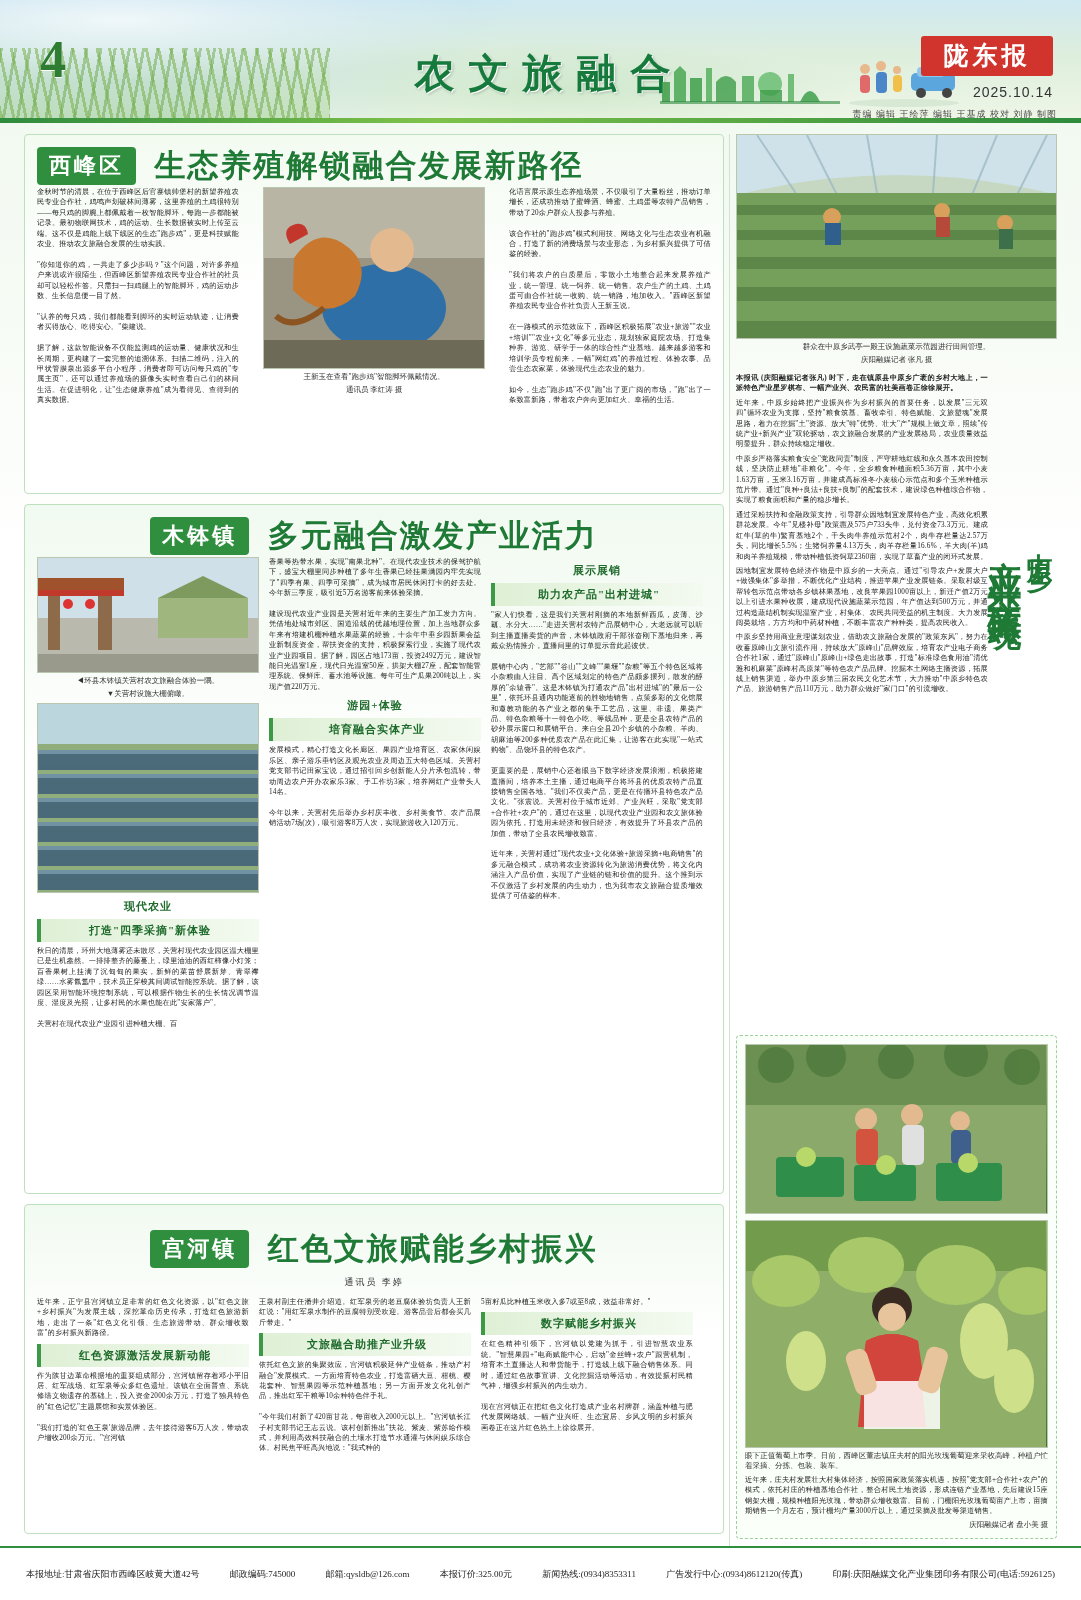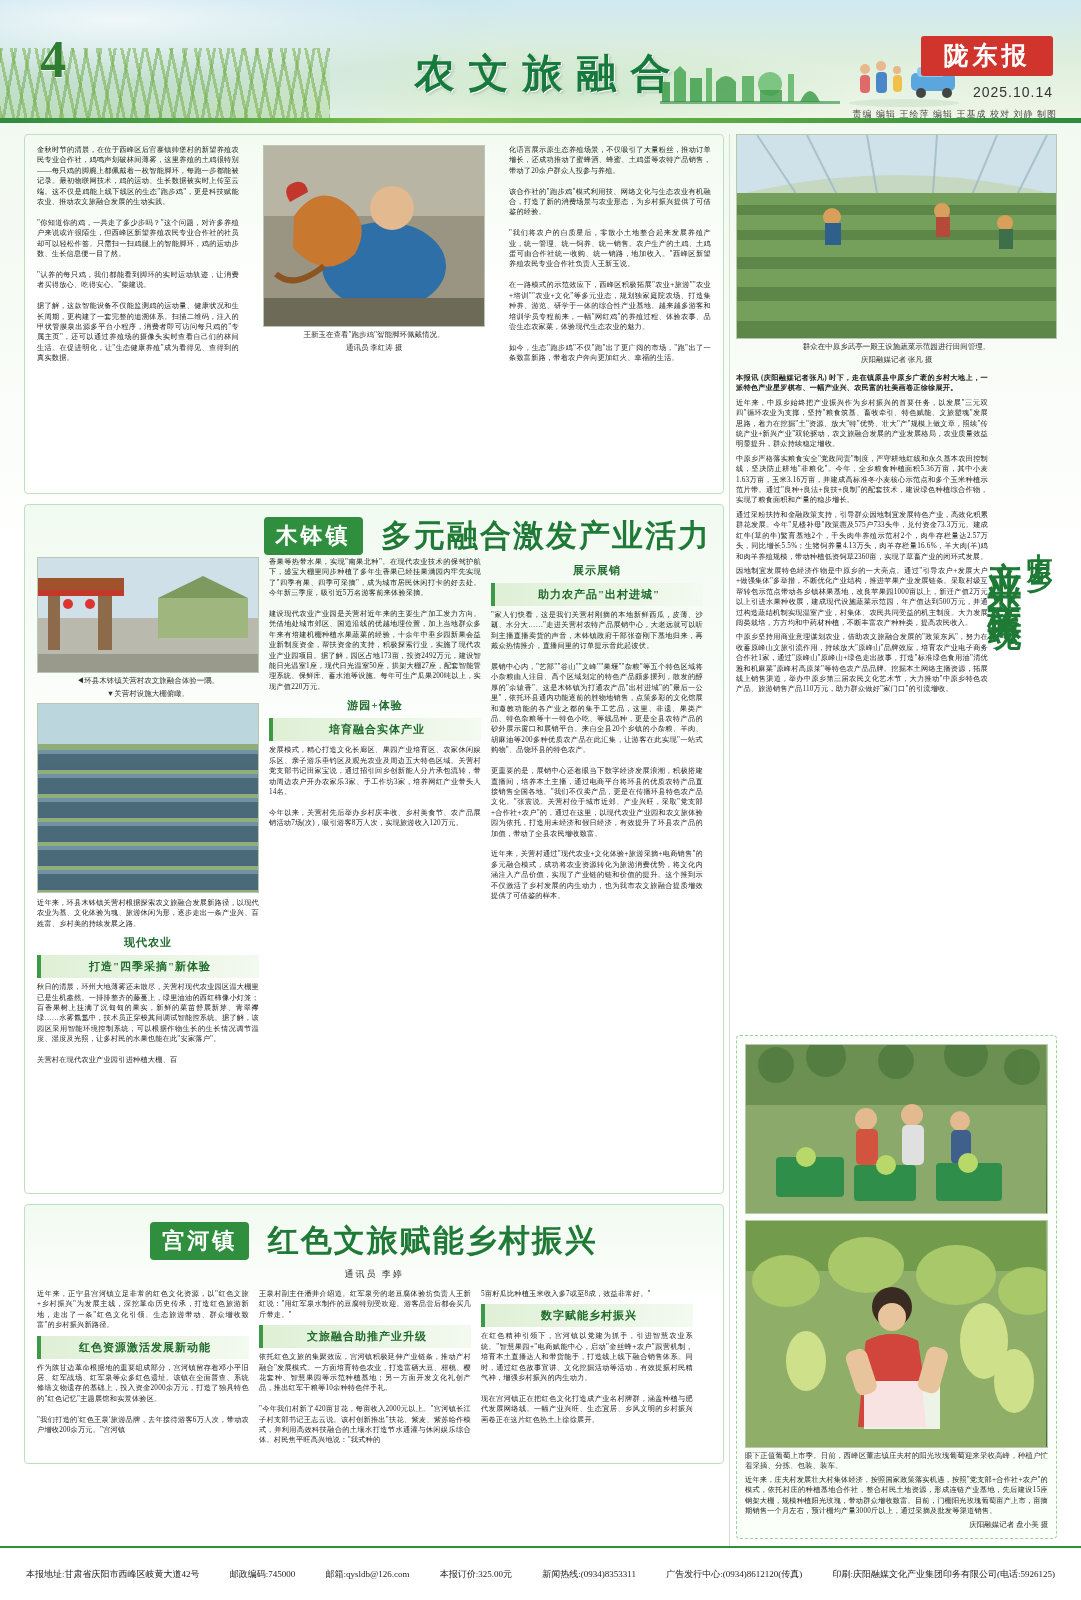--- a/index.html
+++ b/index.html
@@ -156,21 +156,21 @@
   .subhead2 {
     font-family:"Liberation Serif", serif;
     font-size:11px; font-weight:bold; color:#1f6b2c;
     text-align:center; margin:6px 0 3px; letter-spacing:1px;
   }
   
   .sec3 {
     position:relative; margin-top:10px;
     border:1px solid #bfe0bf; border-radius:4px;
     background:linear-gradient(180deg,#f1faf0,#ffffff 40%);
-    padding:15px 12px; width:700px; height:260px; overflow:hidden;
+    padding:23px 12px; width:700px; height:330px; overflow:hidden;
   }
   
   .rz-photo-cap { font-size:7.5px; color:#333; text-align:center; margin-top:3px; font-family:"Liberation Serif", serif;}
   .vertical-title {
     position:absolute; right:0; top:0;
     writing-mode:vertical-rl;
     font-family:"Liberation Serif", serif;
     font-weight:bold; color:#1e7a35;
     letter-spacing:6px;
     text-shadow:1px 1px 0 #fff;
@@ -235,20 +235,24 @@
     <div class="mh-credits">责编 编辑 王绘萍  编辑 王基成  校对 刘静  制图</div>
   </div>
   <div class="mh-rule"></div>
 
   <div class="content">
     <div class="side-rule"></div>
 
     <div class="leftzone">
 
       <div class="sec1">
+        <div>
+          <span class="tagbox">西峰区</span>
+          <span class="headline1">生态养殖解锁融合发展新路径</span>
+        </div>
 
         <div style="display:flex; gap:24px;">
           <div style="width:212px;">
             <div class="body-text" style="white-space:pre-wrap;">金秋时节的清晨，在位于西峰区后官寨镇帅堡村的新望养殖农民专业合作社，鸡鸣声划破林间薄雾，这里养殖的土鸡很特别——每只鸡的脚腕上都佩戴着一枚智能脚环，每跑一步都能被记录。最初物联网技术，鸡的运动、生长数据被实时上传至云端。这不仅是鸡能上线下线区的生态"跑步鸡"，更是科技赋能农业、推动农文旅融合发展的生动实践。
 
 "你知道你的鸡，一共走了多少步吗？"这个问题，对许多养殖户来说或许很陌生，但西峰区新望养殖农民专业合作社的社员却可以轻松作答。只需扫一扫鸡腿上的智能脚环，鸡的运动步数、生长信息便一目了然。
 
 "认养的每只鸡，我们都能看到脚环的实时运动轨迹，让消费者买得放心、吃得安心。"柴建说。
 
 据了解，这款智能设备不仅能监测鸡的运动量、健康状况和生长周期，更构建了一套完整的追溯体系。扫描二维码，注入的甲状管膜泉出源多平台小程序，消费者即可访问每只鸡的"专属主页"，还可以通过养殖场的摄像头实时查看自己们的林间生活。在促进明化，让"生态健康养殖"成为看得见、查得到的真实数据。</div>
@@ -278,21 +282,21 @@
 "我们将农户的自质星后，零散小土地整合起来发展养殖产业，统一管理、统一饲养、统一销售。农户生产的土鸡、土鸡蛋可由合作社统一收购、统一销路，地加收入。"西峰区新望养殖农民专业合作社负责人王新玉说。
 
 在一路模式的示范效应下，西峰区积极拓展"农业+旅游""农业+培训""农业+文化"等多元业态，规划独家庭院农场、打造集种养、游览、研学于一体的综合性产业基地。越来越多游客和培训学员专程前来，一幅"网红鸡"的养殖过程、体验农事、品尝生态农家菜，体验现代生态农业的魅力。
 
 如今，生态"跑步鸡"不仅"跑"出了更广阔的市场，"跑"出了一条致富新路，带着农户奔向更加红火、幸福的生活。</div>
           </div>
         </div>
       </div>
 
       <div class="sec2">
-        <div style="text-align:right;">
+        <div style="text-align:center;">
           <span class="tagbox">木钵镇</span>
           <span class="headline2">多元融合激发产业活力</span>
         </div>
 
         <div style="display:flex; gap:10px;">
 
           <div style="width:222px;">
             <div class="photo ph-sky" style="height:116px;">
               <svg viewBox="0 0 222 116" width="222" height="116">
                 <rect width="222" height="116" fill="#cfe0e8"></rect>
@@ -327,21 +331,20 @@
                   <rect x="0" y="46" width="222" height="4"></rect>
                   <rect x="0" y="70" width="222" height="4"></rect>
                   <rect x="0" y="94" width="222" height="4"></rect>
                   <rect x="0" y="118" width="222" height="4"></rect>
                   <rect x="0" y="142" width="222" height="4"></rect>
                   <rect x="0" y="166" width="222" height="4"></rect>
                 </g>
               </svg>
             </div>
 
-            <div class="body-text" style="margin-top:5px;">近年来，环县木钵镇关营村根据探索农文旅融合发展新路径，以现代农业为基、文化体验为魂、旅游休闲为形，逐步走出一条产业兴、百姓富、乡村美的持续发展之路。</div>
 
             <div class="subhead2">现代农业</div>
             <div class="subhead">打造"四季采摘"新体验</div>
             <div class="body-text" style="white-space:pre-wrap;">秋日的清晨，环州大地薄雾还未散尽，关营村现代农业园区温大棚里已是生机盎然。一排排整齐的藤蔓上，绿里油油的西红柿像小灯笼；百香果树上挂满了沉甸甸的果实，新鲜的菜苗舒展新芽、青翠襻绿……水雾氤氲中，技术员正穿梭其间调试智能控系统。据了解，该园区采用智能环境控制系统，可以根据作物生长的生长情况调节温度、湿度及光照，让多村民的水果也能在此"安家落户"。
 
 关营村在现代农业产业园引进种植大棚、百</div>
           </div>
 
           <div style="width:212px;">
             <div class="body-text" style="white-space:pre-wrap;">香果等热带水果，实现"南果北种"。在现代农业技术的保驾护航下，盛宝大棚里同步种植了多年生香果已经挂果满园内牢先实现了"四季有果、四季可采摘"，成为城市居民休闲打卡的好去处。今年新三季度，吸引近5万名游客前来体验采摘。

